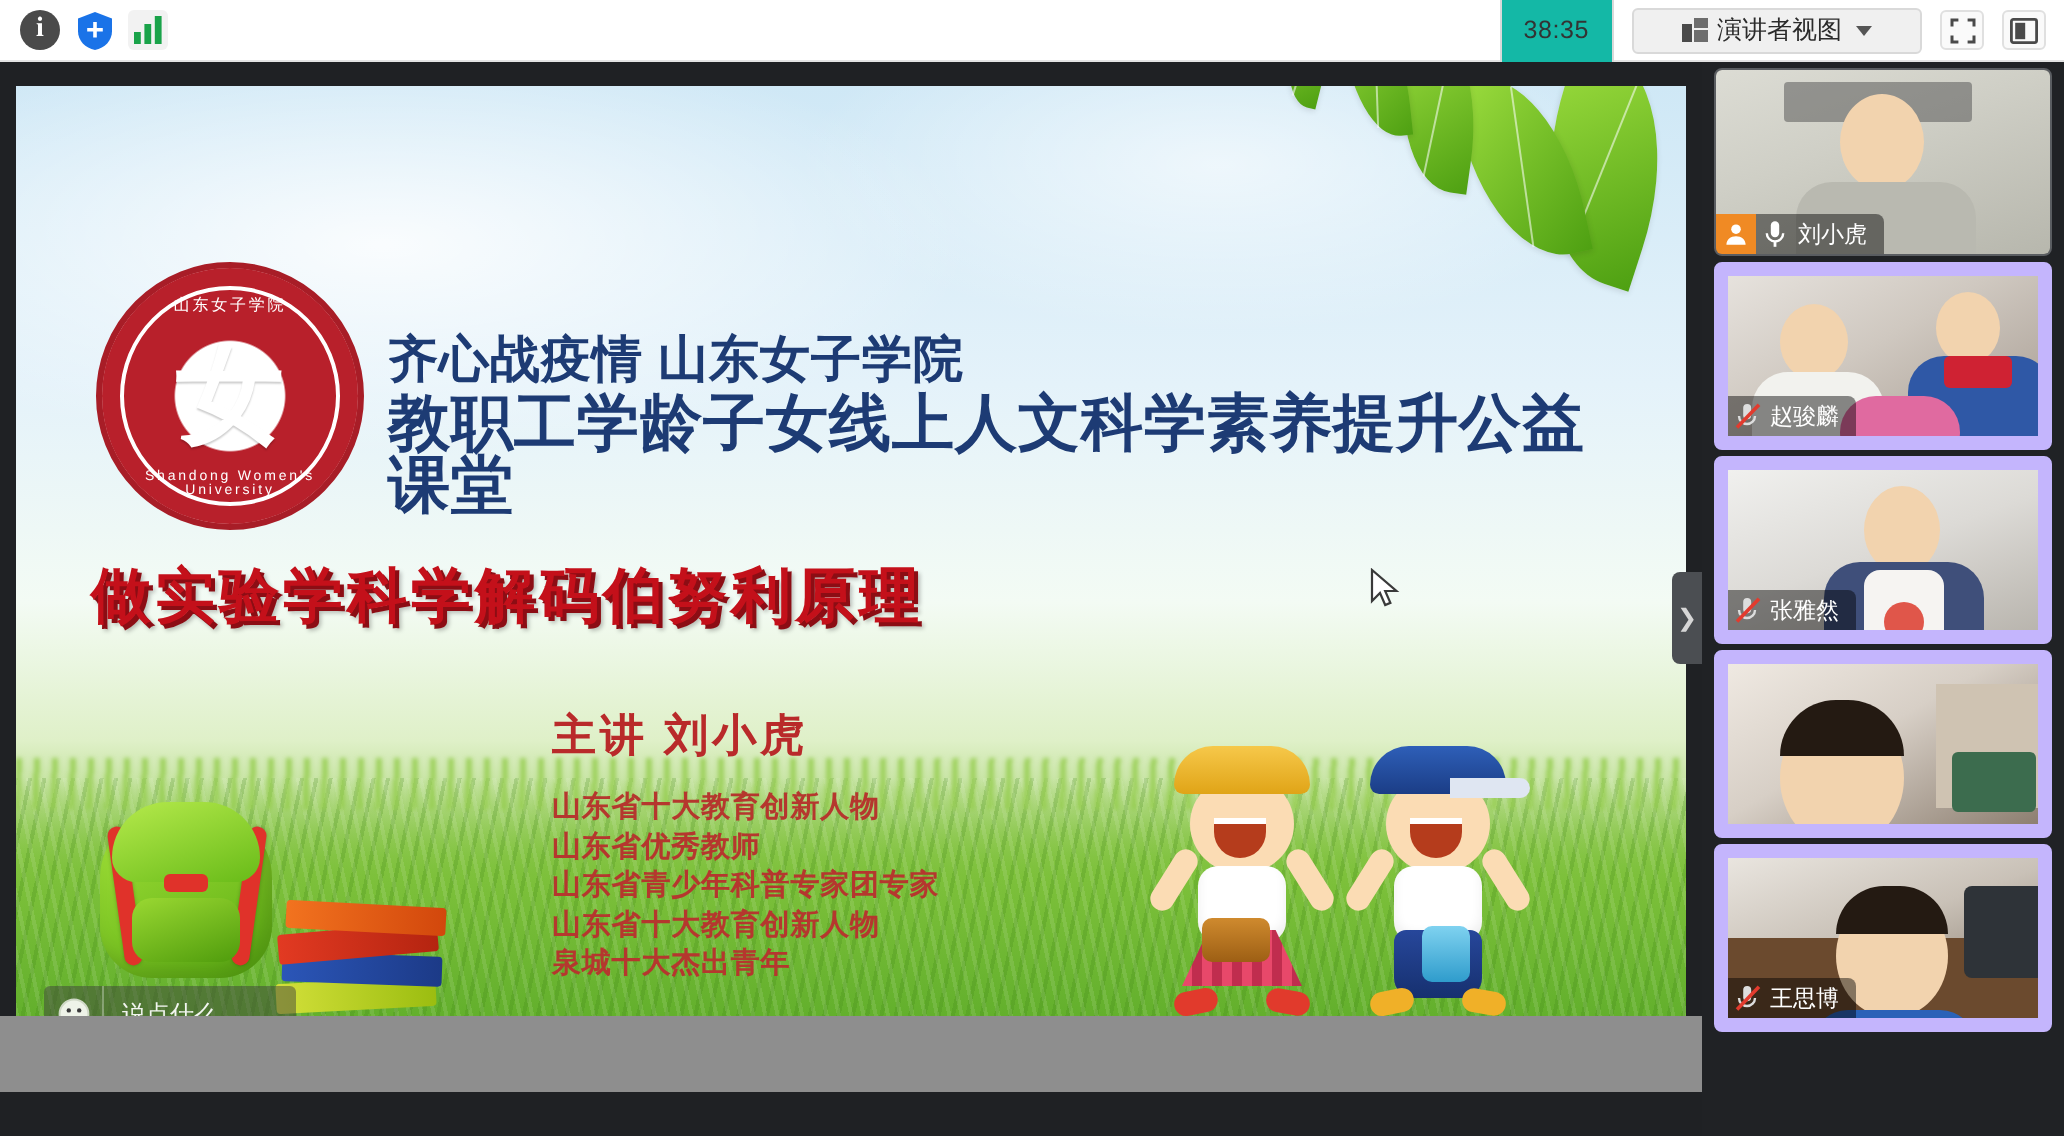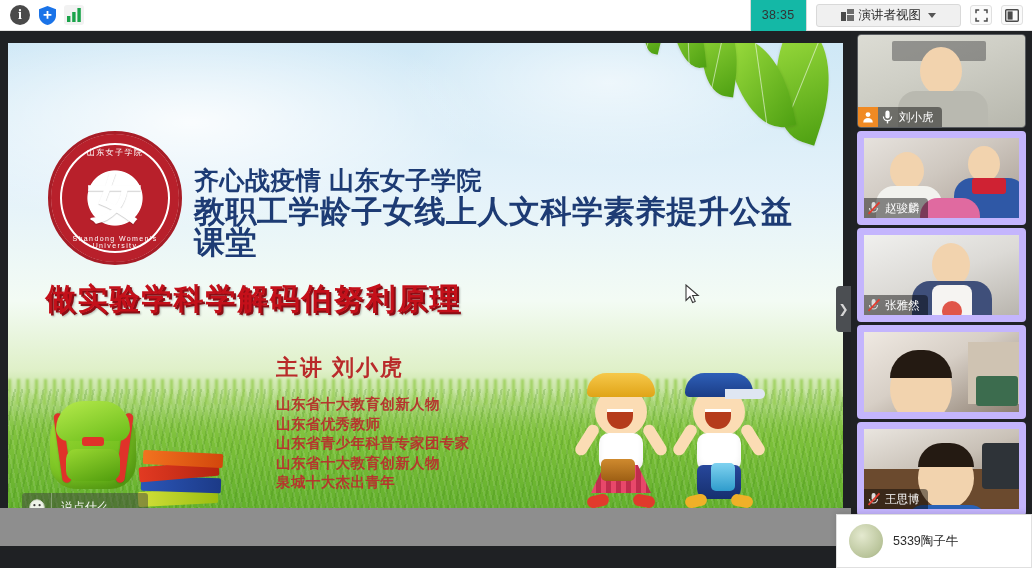--- a/index.html
+++ b/index.html
@@ -512,18 +512,14 @@
               <rect x="4.6" y="1" width="4" height="7.6" rx="2" fill="#ddd"></rect>
               <path d="M2.5 7a4 4 0 0 0 8 0" stroke="#ddd" stroke-width="1.2" fill="none"></path>
               <line x1="1.5" y1="12.8" x2="12.5" y2="1.4" stroke="#e23b2e" stroke-width="1.8"></line>
             </svg>
         </div>
         <div class="pname">王思博</div>
       </div>
     </div>
   </div>
 
-  <div class="toast">
-    <div class="ava"></div>
-    <div class="tname">5339陶子牛</div>
-  </div>
 
 </div>
 
 </body></html>

